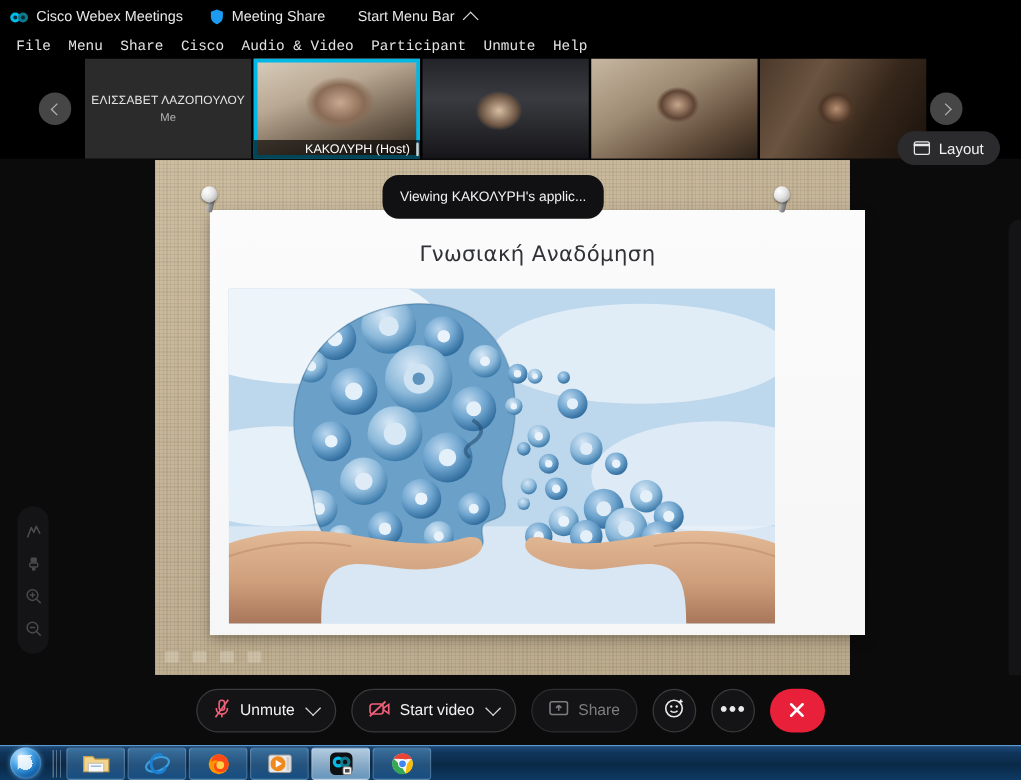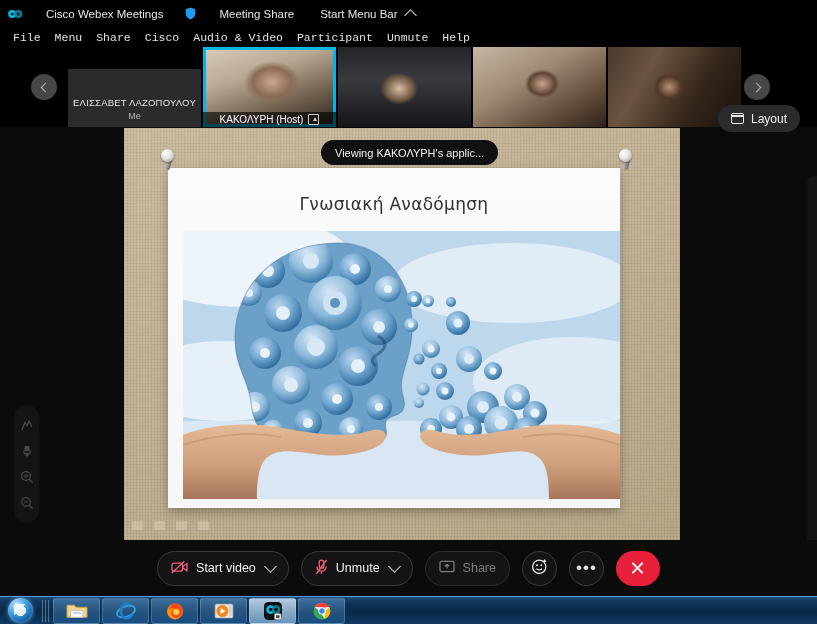--- a/index.html
+++ b/index.html
@@ -9,21 +9,21 @@
     font-family: "Liberation Sans", sans-serif;
     overflow: hidden;
   }
   #app { position: relative; width: 817px; height: 624px; background:#0b0b0c; }
 
   
   .titlebar {
     position:absolute; left:0; top:0; width:817px; height:27px;
     background:#000; display:flex; align-items:center; gap:0px;
   }
-  .tb-item { display:flex; align-items:center; gap:23px; color:#e8e8e8; font-size:11.5px; }
+  .tb-item { display:flex; align-items:center; gap:6px; color:#e8e8e8; font-size:11.5px; }
   .tb-app { margin-left:8px; }
   .webex-logo {
     width:15px; height:12px; display:block; position:relative;
   }
   .tb-meetinfo { margin-left:22px; }
   .shield {
     width:11px; height:13px; display:block;
   }
   .tb-hidemenu { margin-left:26px; gap:8px; }
   .chev-up {
@@ -57,32 +57,32 @@
   .nav-arrow.r { transform: rotate(-135deg); margin-right:2px;}
 
   .tiles { position:absolute; left:68px; top:0; height:80px; display:flex; gap:2px; }
   .tile { position:relative; width:133px; height:80px; overflow:hidden; background:#2a2a2a; }
   .tile.active { outline:3px solid #00b8e6; outline-offset:-3px; }
   .tile-namewrap {
     position:absolute; left:0; bottom:0; width:100%;
     background:rgba(0,0,0,.62); padding:2px 4px;
     display:flex; align-items:center; justify-content:center; gap:5px;
   }
-  .tile-name { color:#fff; font-size:10px; white-space:nowrap; }
+  .tile-name { color:#fff; font-size:10px; white-space:nowrap;padding-left:40px; }
   .share-ico {
     width:11px; height:11px; border:1px solid #cfcfcf; border-radius:1px;
     display:inline-block; position:relative;
   }
   .share-ico:after{
     content:""; position:absolute; left:4px; top:1.5px; width:0;height:0;
     border-left:2px solid transparent;border-right:2px solid transparent;border-bottom:4px solid #cfcfcf;
   }
   .tile-self {
     background:#2b2b2b; display:flex; flex-direction:column;
-    align-items:center; justify-content:center; color:#e6e6e6;margin-top:22px;
+    align-items:center; justify-content:center; color:#e6e6e6;
   }
   .tile-self .nm { font-size:9.5px; letter-spacing:.2px; }
   .tile-self .me { font-size:9px; color:#b6b6b6; margin-top:3px; }
 
   
   .cam1{background:
     radial-gradient(ellipse 40px 30px at 52% 44%, #c9a890 0%, #8a6b55 48%, rgba(0,0,0,0) 70%),
     linear-gradient(160deg,#d8cdbc 0%,#b9a893 35%,#6c5c4b 70%,#2a241d 100%);}
   .cam2{background:
     radial-gradient(ellipse 26px 22px at 46% 52%, #d8bda2 0%, #6c5543 55%, rgba(0,0,0,0) 72%),
@@ -108,21 +108,21 @@
     background:#0b0b0c;
   }
   .cork {
     position:absolute; left:124px; top:1px; width:556px; height:412px;
     background:
       repeating-linear-gradient(0deg, rgba(0,0,0,.045) 0 1px, rgba(255,255,255,.02) 1px 3px),
       repeating-linear-gradient(90deg, rgba(0,0,0,.05) 0 1px, rgba(255,255,255,.025) 1px 3px),
       linear-gradient(160deg,#cbbb9d 0%, #c2b193 45%, #b7a687 100%);
   }
   .paper {
-    position:absolute; left:44px; top:40px; width:452px; height:340px;
+    position:absolute; left:44px; top:40px; width:524px; height:340px;
     background:linear-gradient(180deg,#fbfbfc 0%,#f6f6f7 100%);
     box-shadow: 0 4px 10px rgba(0,0,0,.28);
   }
   .pin { position:absolute; width:18px; height:22px; }
   .pin .head {
     position:absolute; left:0; top:0; width:13px; height:13px; border-radius:50%;
     background:radial-gradient(circle at 33% 30%, #ffffff 0%, #e3e3e3 45%, #9b9b9b 100%);
     box-shadow:0 1px 2px rgba(0,0,0,.45);
   }
   .pin .stem {
@@ -148,21 +148,21 @@
       linear-gradient(180deg,#a9c8e4 0%, #bcd6ec 35%, #d7e6f2 62%, #eaf1f7 100%);
   }
   .svgstage{position:absolute;inset:0;width:100%;height:100%;}
 
   .cork-tools {
     position:absolute; left:8px; bottom:10px; display:flex; gap:11px; opacity:.30;
   }
   .cork-tools span { display:block; width:11px; height:9px; background:#efe9dc; border-radius:1px; }
 
   .viewing-pill {
-    position:absolute; left:321px; top:13px; height:25px; padding:0 14px;
+    position:absolute; left:306px; top:13px; height:35px; padding:0 14px;
     background:#111113; border-radius:13px; display:flex; align-items:center;
     color:#f0f0f0; font-size:11px; z-index:6; white-space:nowrap;
   }
 
   
   .rail {
     position:absolute; left:14px; top:278px; width:25px; height:118px;
     background:#141416; border-radius:13px;
     display:flex; flex-direction:column; align-items:center; justify-content:space-around;
     padding:7px 0;
@@ -508,40 +508,40 @@
       </div>
     </div>
 
     <div class="right-panel-edge"></div>
   </div>
 
   <div class="controls">
 
     <div class="ctl">
       <span>
-        <svg width="17" height="14" viewBox="0 0 17 14">
-          <rect x="1" y="3.2" width="10.5" height="8" rx="2" fill="none" stroke="#f0607a" stroke-width="1.3"></rect>
-          <path d="M12 6.3 L16 3.6 V10.8 L12 8.1 Z" fill="none" stroke="#f0607a" stroke-width="1.3"></path>
-          <line x1="0.8" y1="13" x2="13.4" y2="1.2" stroke="#f0607a" stroke-width="1.4"></line>
-        </svg>
-      </span>
-      <span>Start video</span>
-      <span class="cv"></span>
-    </div>
-
-    <div class="ctl">
-      <span>
         <svg width="13" height="16" viewBox="0 0 13 16">
           <rect x="4.3" y="1.2" width="4.4" height="8" rx="2.2" fill="none" stroke="#f0607a" stroke-width="1.3"></rect>
           <path d="M2 7.4 C2 10.4 4 12.2 6.5 12.2 C9 12.2 11 10.4 11 7.4" fill="none" stroke="#f0607a" stroke-width="1.3"></path>
           <line x1="6.5" y1="12.2" x2="6.5" y2="14.8" stroke="#f0607a" stroke-width="1.3"></line>
           <line x1="1.4" y1="14.8" x2="11.6" y2="0.8" stroke="#f0607a" stroke-width="1.4"></line>
         </svg>
       </span>
       <span>Unmute</span>
+      <span class="cv"></span>
+    </div>
+
+    <div class="ctl">
+      <span>
+        <svg width="17" height="14" viewBox="0 0 17 14">
+          <rect x="1" y="3.2" width="10.5" height="8" rx="2" fill="none" stroke="#f0607a" stroke-width="1.3"></rect>
+          <path d="M12 6.3 L16 3.6 V10.8 L12 8.1 Z" fill="none" stroke="#f0607a" stroke-width="1.3"></path>
+          <line x1="0.8" y1="13" x2="13.4" y2="1.2" stroke="#f0607a" stroke-width="1.4"></line>
+        </svg>
+      </span>
+      <span>Start video</span>
       <span class="cv"></span>
     </div>
 
     <div class="ctl dim">
       <span>
         <svg width="16" height="13" viewBox="0 0 16 13">
           <rect x="1" y="1.4" width="14" height="10.2" rx="1.6" fill="none" stroke="#7d7d80" stroke-width="1.3"></rect>
           <path d="M8 8.6 V4.2 M8 4.2 L5.9 6.3 M8 4.2 L10.1 6.3" stroke="#7d7d80" stroke-width="1.3" fill="none"></path>
         </svg>
       </span>

